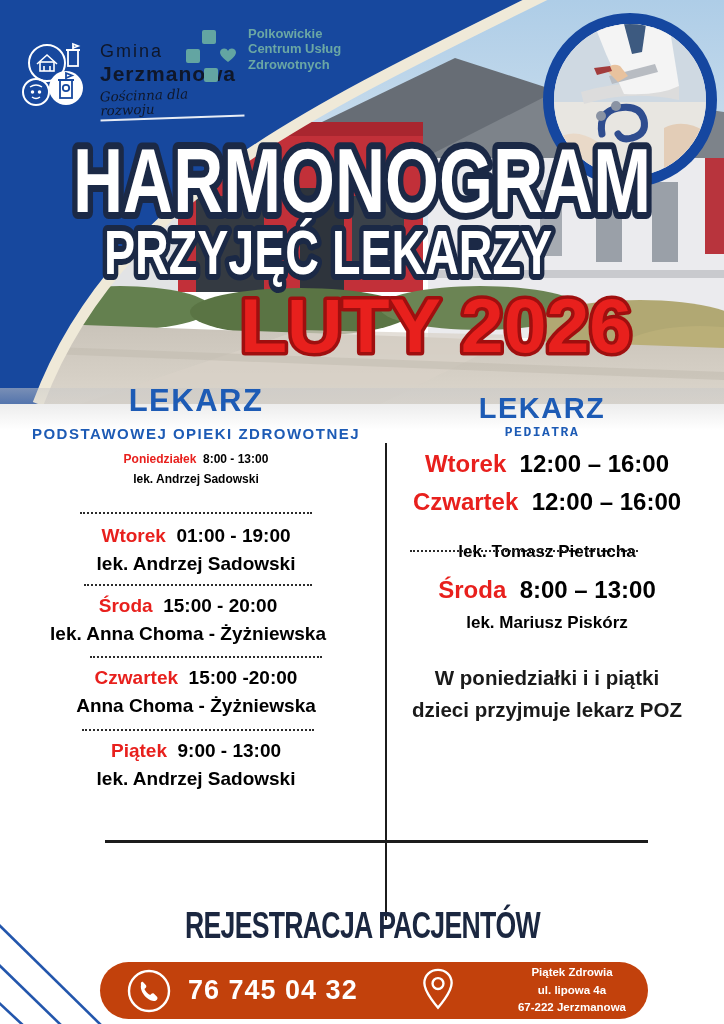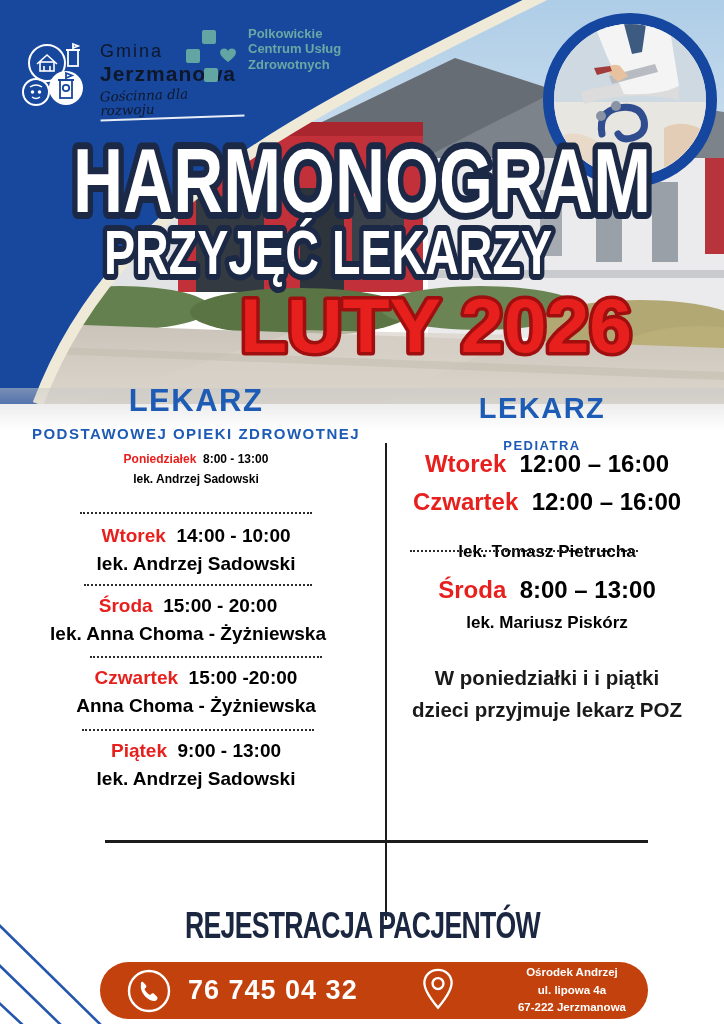--- a/index.html
+++ b/index.html
@@ -181,21 +181,21 @@
 
   <div class="col" style="left:12px;top:452px;width:368px;font-size:12px;">
     <div><span class="day" style="color:#e8201d;">Poniedziałek</span>
       <b>&nbsp;</b><b>8:00 - 13:00</b></div>
     <div style="font-weight:700;margin-top:6px;">lek. Andrzej Sadowski</div>
   </div>
   <div class="dotted" style="left:80px;top:512px;width:232px;"></div>
 
   <div class="col" style="left:12px;top:525px;width:368px;font-size:19px;">
     <div><span class="day" style="color:#e8201d;">Wtorek</span>
-      <b>&nbsp;</b><b>14:00 - 10:00</b></div>
+      <b>&nbsp;</b><b>01:00 - 19:00</b></div>
     <div style="font-weight:700;margin-top:6px;">lek. Andrzej Sadowski</div>
   </div>
   <div class="dotted" style="left:84px;top:584px;width:228px;"></div>
 
   <div class="col" style="left:4px;top:595px;width:368px;font-size:19px;">
     <div><span class="day" style="color:#e8201d;">Środa</span>
       <b>&nbsp;</b><b>15:00 - 20:00</b></div>
     <div style="font-weight:700;margin-top:6px;">lek. Anna Choma - Żyżniewska</div>
   </div>
   <div class="dotted" style="left:90px;top:656px;width:232px;"></div>
@@ -208,21 +208,21 @@
   <div class="dotted" style="left:82px;top:729px;width:232px;"></div>
 
   <div class="col" style="left:12px;top:740px;width:368px;font-size:19px;">
     <div><span class="day" style="color:#e8201d;">Piątek</span>
       <b>&nbsp;</b><b>9:00 - 13:00</b></div>
     <div style="font-weight:700;margin-top:6px;">lek. Andrzej Sadowski</div>
   </div>
 
   <div class="col" style="left:392px;top:392px;width:300px;">
     <div class="heading" style="font-size:29px;color:#1d5bb5;">LEKARZ</div>
-    <div class="heading" style="font-size:13px;color:#1d5bb5;margin-top:13px;">PEDIATRA</div>
+    <div class="heading" style="font-size:13px;color:#1d5bb5;margin-top:0;font-family:Liberation Mono, monospace;">PEDIATRA</div>
   </div>
 
   <div class="col" style="left:392px;top:450px;width:310px;font-size:24px;">
     <div><span class="day" style="color:#e8201d;">Wtorek</span>
       <b>&nbsp;</b><b>12:00 – 16:00</b></div>
     <div style="margin-top:10px;"><span class="day" style="color:#e8201d;">Czwartek</span>
       <b>&nbsp;</b><b>12:00 – 16:00</b></div>
     <div style="font-weight:700;font-size:17px;margin-top:26px;">lek. Tomasz Pietrucha</div>
   </div>
   <div class="dotted" style="left:410px;top:550px;width:228px;"></div>
@@ -248,21 +248,21 @@
       <path d="M15,17 c-1,4 2,10 6,13 c3,2.5 7,4 9,2.5 c1.5,-1 2,-2.5 1,-3.8 l-3,-3 c-0.8,-0.8 -2,-0.6 -2.8,0.2 l-1,1 c-2.4,-1.2 -4.8,-3.6 -5.8,-6 l1.2,-1 c0.9,-0.8 1,-2 0.2,-2.9 l-2.6,-2.8 c-1.2,-1 -2.8,0 -2.2,2.8 z" fill="#fff"></path>
     </svg>
     <span class="phone-number">76 745 04 32</span>
     <span class="pin-wrap">
       <svg width="40" height="48" viewBox="0 0 44 52">
         <path d="M22,5 c-8.5,0 -15,6.2 -15,14.5 c0,10.5 15,27 15,27 c0,0 15,-16.5 15,-27 c0,-8.3 -6.5,-14.5 -15,-14.5 z" fill="none" stroke="#fff" stroke-width="2.6"></path>
         <circle cx="22" cy="20" r="6" fill="none" stroke="#fff" stroke-width="2.6"></circle>
       </svg>
     </span>
     <div class="address">
-      <div>Ośrodek Andrzej</div>
+      <div>Piątek Zdrowia</div>
       <div>ul. lipowa 4a</div>
       <div>67-222 Jerzmanowa</div>
     </div>
   </div>
 
   <svg class="abs" style="left:0;top:916px;" width="120" height="108" viewBox="0 0 120 108">
     <path d="M-4,6 L104,112" stroke="#2356ac" stroke-width="2.6" fill="none"></path>
     <path d="M-4,46 L64,112" stroke="#2356ac" stroke-width="2.6" fill="none"></path>
     <path d="M-4,84 L26,112" stroke="#2356ac" stroke-width="2.6" fill="none"></path>
   </svg>

